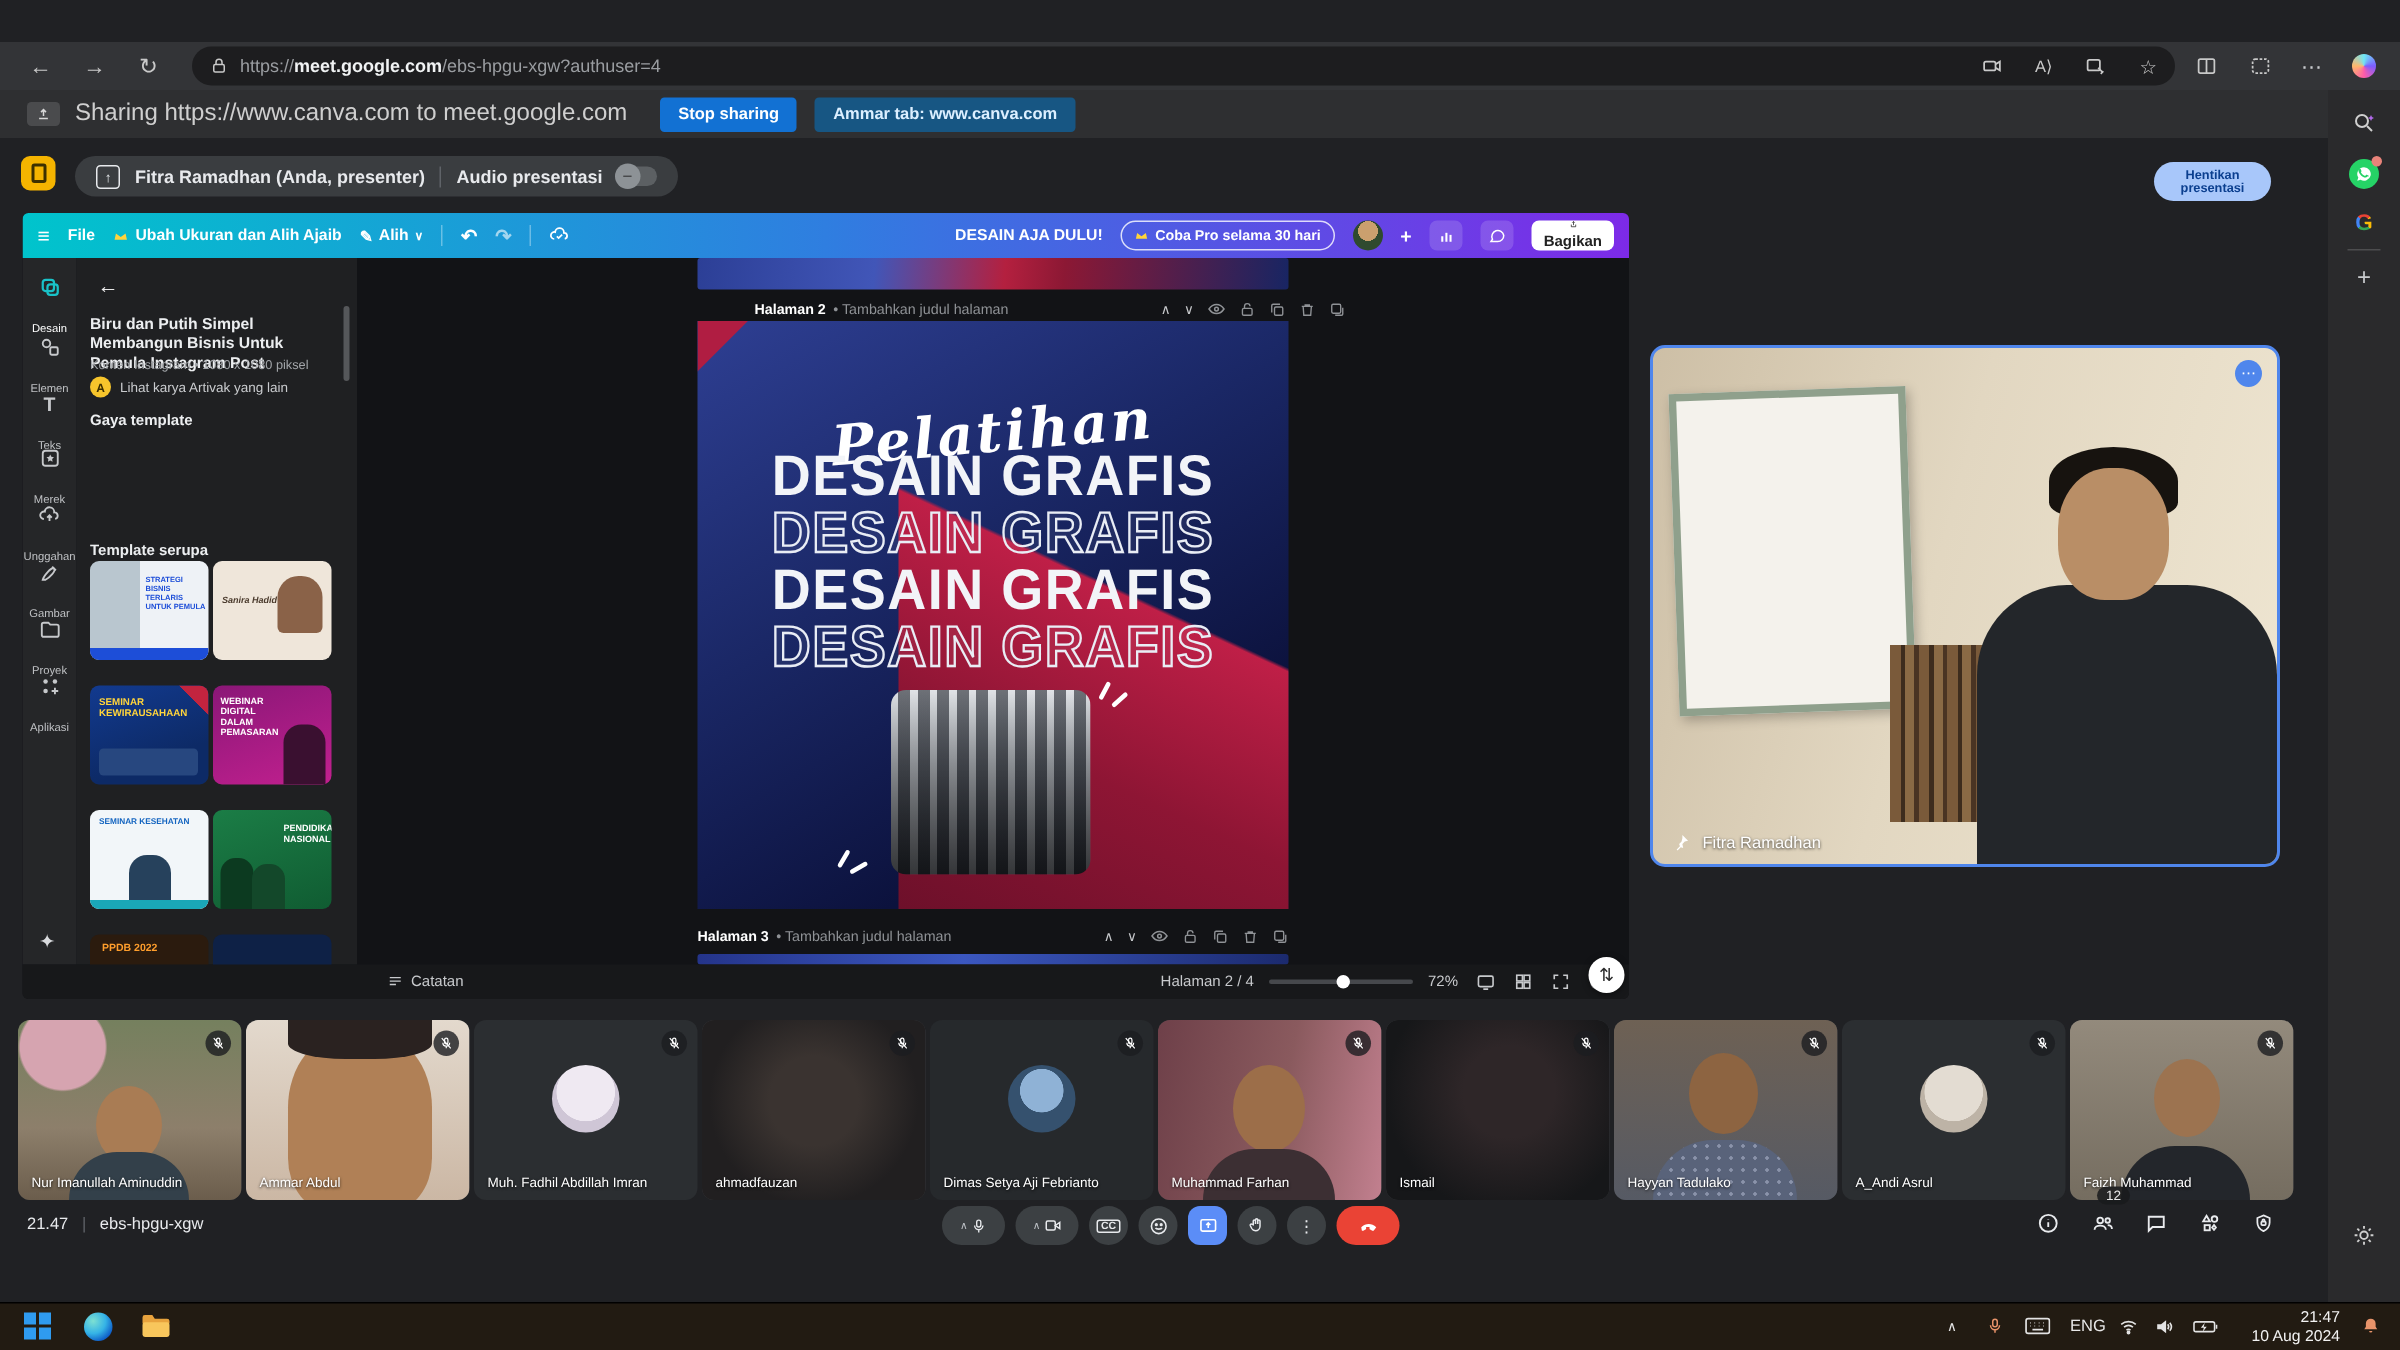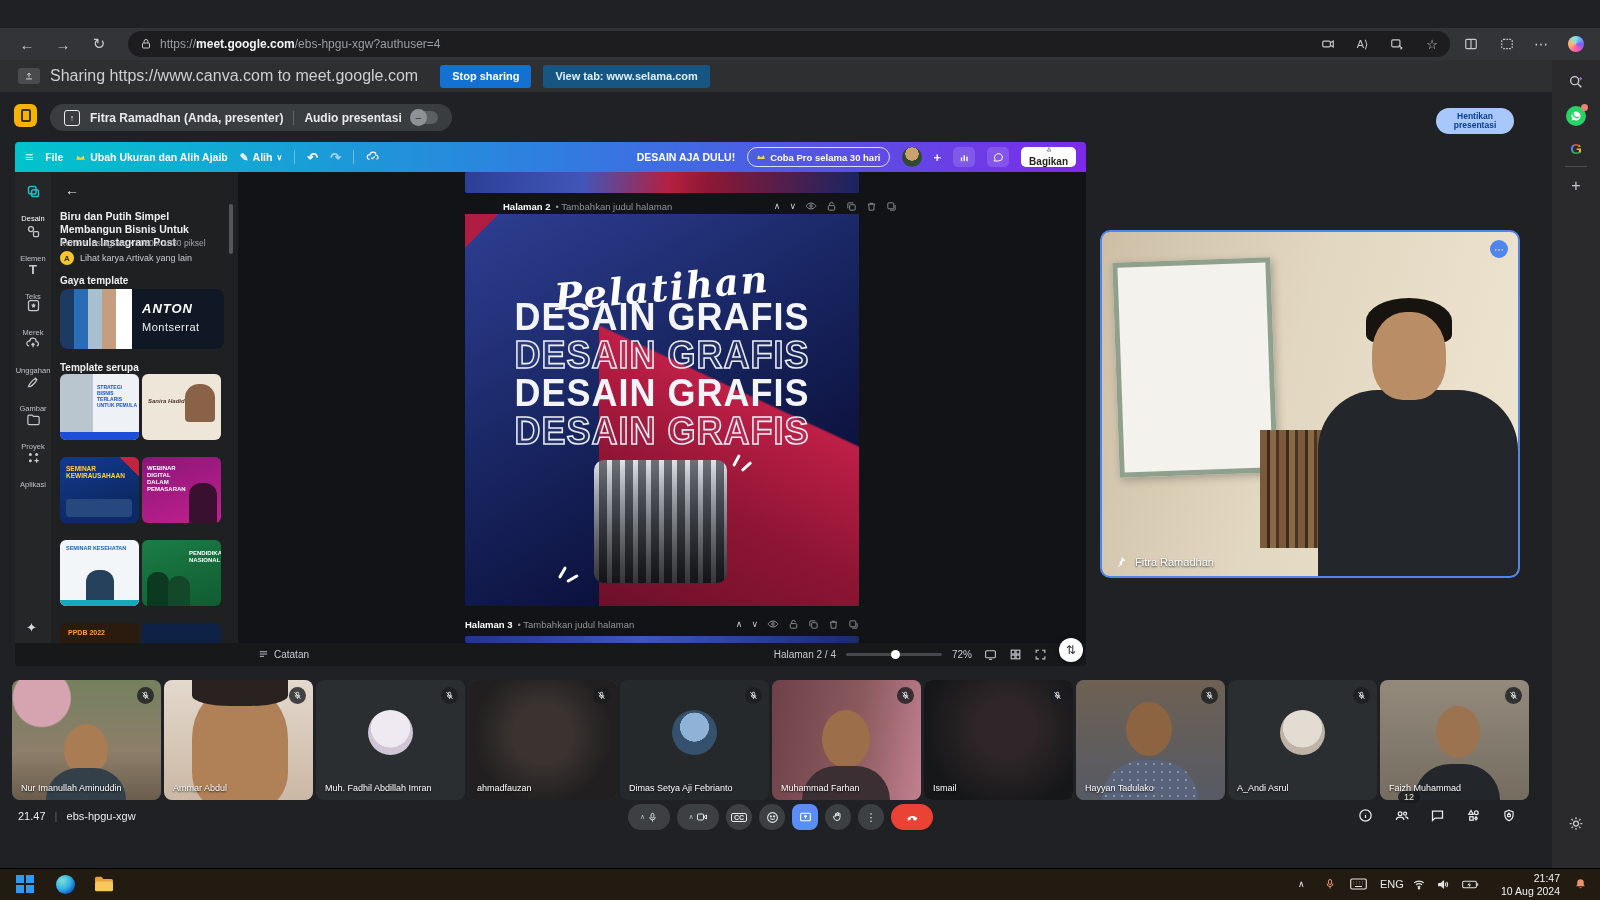--- a/index.html
+++ b/index.html
@@ -199,21 +199,21 @@
   </div>
 
   <div id="banner">
     <span class="ic" style="margin-left:18px;width:22px;height:16px;border-radius:3px;background:#4a4b4d;">
         <svg width="10" height="10" viewBox="0 0 24 24" fill="none" stroke="#d8d8d8" stroke-width="2.4">
           <path d="M5 19h14M12 15V6M8 9l4-4 4 4"></path>
         </svg>
       </span>
     <span style="margin-left:10px;font-size:16px;color:#cfcfcf;">Sharing https://www.canva.com to meet.google.com</span>
     <div class="banner-btn" style="margin-left:22px;background:#1271d3;color:#fff;">Stop sharing</div>
-    <div class="banner-btn" style="margin-left:12px;background:#175683;color:#dcefff;">View tab: www.selama.com</div>
+    <div class="banner-btn" style="margin-left:12px;background:#175683;color:#dcefff;">Ammar tab: www.canva.com</div>
   </div>
 
   <div id="esidebar">
     <span class="eside-ic" style="top:14px;">
         <svg width="16" height="16" viewBox="0 0 24 24" fill="none" stroke="#cfcfcf" stroke-width="2">
           <circle cx="10" cy="10" r="6"></circle>
           <path d="M15 15l5 5"></path>
           <path d="M19 4l1 2 2 1-2 1-1 2-1-2-2-1 2-1z" fill="#b06ae8" stroke="none"></path>
         </svg>
       </span>
@@ -375,29 +375,20 @@
         <div class="abs" style="left:178px;top:32px;width:4px;height:50px;border-radius:2px;background:#55575a;"></div>
 
         <div class="abs panel-h" style="left:9px;top:38px;width:164px;font-size:10.5px;line-height:13px;">Biru dan Putih Simpel Membangun Bisnis Untuk Pemula Instagram Post</div>
         <div class="abs" style="left:9px;top:66px;font-size:8.5px;color:#a2a5a9;">Konten Instagram • 1080 x 1080 piksel</div>
         <div class="abs" style="left:9px;top:79px;display:flex;align-items:center;gap:6px;">
           <span class="ic" style="width:14px;height:14px;border-radius:50%;background:#f7c52c;color:#3a2d00;font-size:8px;font-weight:800;">A</span>
           <span style="font-size:9px;color:#c9cbce;">Lihat karya Artivak yang lain</span>
         </div>
 
         <div class="abs panel-h" style="left:9px;top:103px;">Gaya template</div>
-        <div class="abs" style="left:9px;top:117px;width:164px;height:60px;border-radius:8px;background:#101826;overflow:hidden;">
-          <span class="abs" style="left:0;top:0;width:14px;height:60px;background:#1d3a63;"></span>
-          <span class="abs" style="left:14px;top:0;width:14px;height:60px;background:#2a6cb5;"></span>
-          <span class="abs" style="left:28px;top:0;width:14px;height:60px;background:#a8bfcf;"></span>
-          <span class="abs" style="left:42px;top:0;width:14px;height:60px;background:#c59d7f;"></span>
-          <span class="abs" style="left:56px;top:0;width:16px;height:60px;background:#ffffff;"></span>
-          <span class="abs" style="left:82px;top:12px;color:#fff;font-weight:800;font-style:italic;font-size:13px;letter-spacing:1px;">ANTON</span>
-          <span class="abs" style="left:82px;top:32px;color:#eef0f2;font-size:11px;letter-spacing:.5px;">Montserrat</span>
-        </div>
 
         <div class="abs panel-h" style="left:9px;top:190px;">Template serupa</div>
 
         <div class="thumb" style="left:9px;top:202px;background:linear-gradient(90deg,#b9c6cf 0 42%,#eef2f6 42%);">
           <span class="tl" style="left:37px;top:10px;width:40px;font-size:5px;color:#1d4ed8;line-height:6px;">STRATEGI BISNIS TERLARIS UNTUK PEMULA</span>
           <span class="abs" style="left:0;bottom:0;width:100%;height:8px;background:#1d4ed8;"></span>
         </div>
         <div class="thumb" style="left:91px;top:202px;background:#efe6da;">
           <span class="abs" style="right:6px;top:10px;width:30px;height:38px;border-radius:14px 14px 4px 4px;background:#8a6248;"></span>
           <span class="tl" style="left:6px;top:24px;font-size:6px;font-style:italic;color:#4a3a2c;">Sanira Hadid</span>

